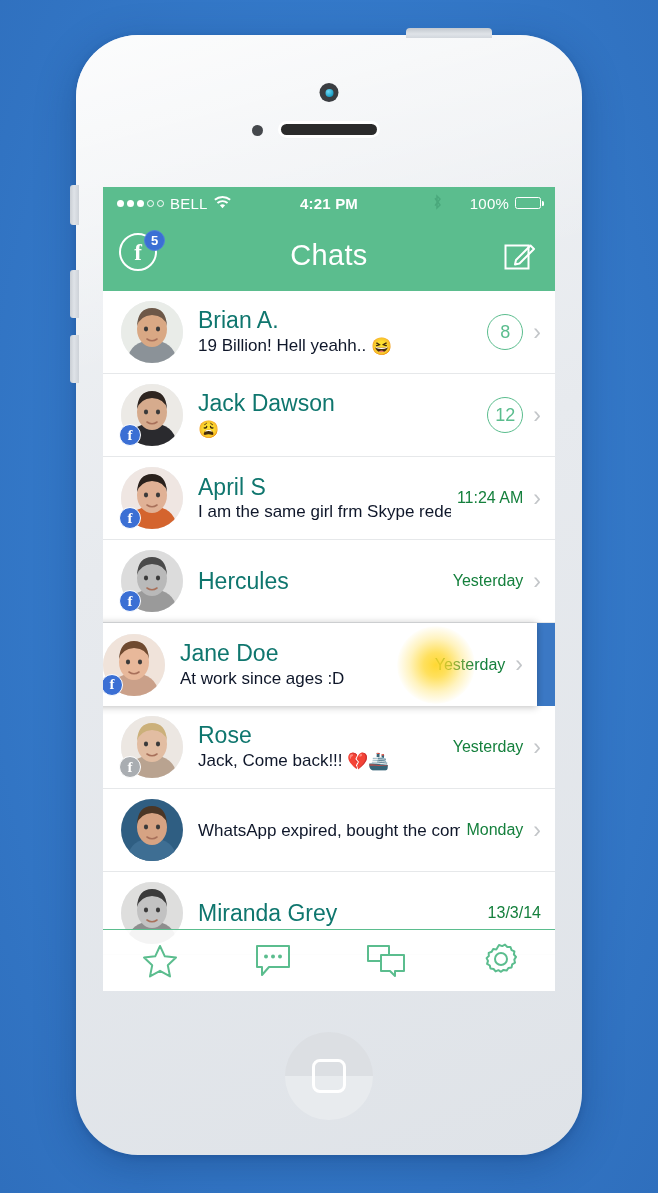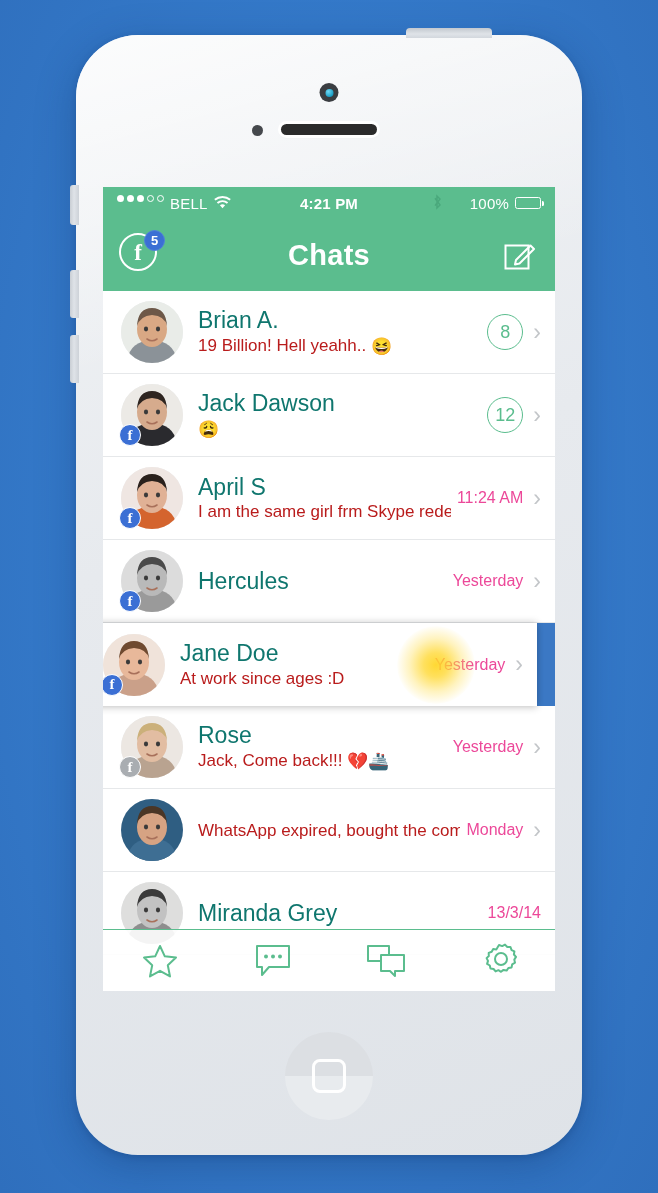--- a/index.html
+++ b/index.html
@@ -95,21 +95,21 @@
   
   #status-bar {
     height: 32px;
     background: #5bbd8e;
     color: #ffffff;
     display: flex; align-items: center;
     padding: 0 14px;
     font-size: 15px;
     letter-spacing: .2px;
   }
-  .sb-left  { display: flex; align-items: flex-start; gap: 6px; flex: 1; }
+  .sb-left  { display: flex; align-items: center; gap: 6px; flex: 1; }
   .sb-mid   { font-weight: 700; }
   .sb-right { display: flex; align-items: center; justify-content: flex-end; gap: 6px; flex: 1; }
 
   .dots { display: flex; align-items: center; gap: 3px; }
   .dot { width: 7px; height: 7px; border-radius: 50%; }
   .dot.full { background: #ffffff; }
   .dot.empty { background: transparent; border: 1.4px solid #ffffff; }
 
   .carrier { font-size: 15px; }
   .battery-pct { font-size: 15px; margin-left: 21px; }
@@ -126,21 +126,21 @@
   
   #nav-bar {
     height: 72px;
     background: #5bbd8e;
     display: flex; align-items: center;
     padding: 0 16px;
     position: relative;
   }
   #nav-title {
     position: absolute; left: 0; right: 0; text-align: center;
-    color: #ffffff; font-size: 29px; font-weight: 700; letter-spacing: .3px;
+    color: #ffffff; font-size: 29px; font-weight: 400; letter-spacing: .3px;
   }
   #fb-nav-btn { position: relative; width: 44px; height: 44px; z-index: 2; }
   #fb-circle {
     width: 38px; height: 38px; border-radius: 50%;
     border: 2px solid #ffffff;
     display: flex; align-items: center; justify-content: center;
     color: #ffffff; font-size: 23px; font-family: "Liberation Serif", serif;
     font-weight: 700; line-height: 1;
   }
   #fb-badge {
@@ -211,31 +211,31 @@
     border: 1.5px solid #ffffff;
   }
   .fb-tag.grey { background: #a9adb1; }
 
   .row-text { flex: 1; min-width: 0; padding-left: 15px; }
   .row-name {
     font-size: 23px; color: #0f766e; font-weight: 400;
     line-height: 1.15; white-space: nowrap; overflow: hidden;
   }
   .row-msg {
-    font-size: 17px; color: #b91c1c; margin-top: 2px;
+    font-size: 17px; color: #0f172a; margin-top: 2px;
     white-space: nowrap; overflow: hidden;
     display: flex; align-items: center; gap: 5px;
   }
   .emoji { font-size: 17px; }
 
   .row-right {
     display: flex; align-items: center; gap: 8px;
     flex: 0 0 auto; padding-left: 6px;
   }
-  .row-time { font-size: 16px; color: #ec4899; white-space: nowrap; }
+  .row-time { font-size: 16px; color: #15803d; white-space: nowrap; }
 
   .unread {
     min-width: 36px; height: 36px; padding: 0 7px;
     border-radius: 18px; border: 1.6px solid #5bbd8e;
     color: #5bbd8e; font-size: 18px;
     display: flex; align-items: center; justify-content: center;
   }
 
   .chevron { color: #c3c6c9; font-size: 23px; line-height: 1; padding-left: 2px; }
 

